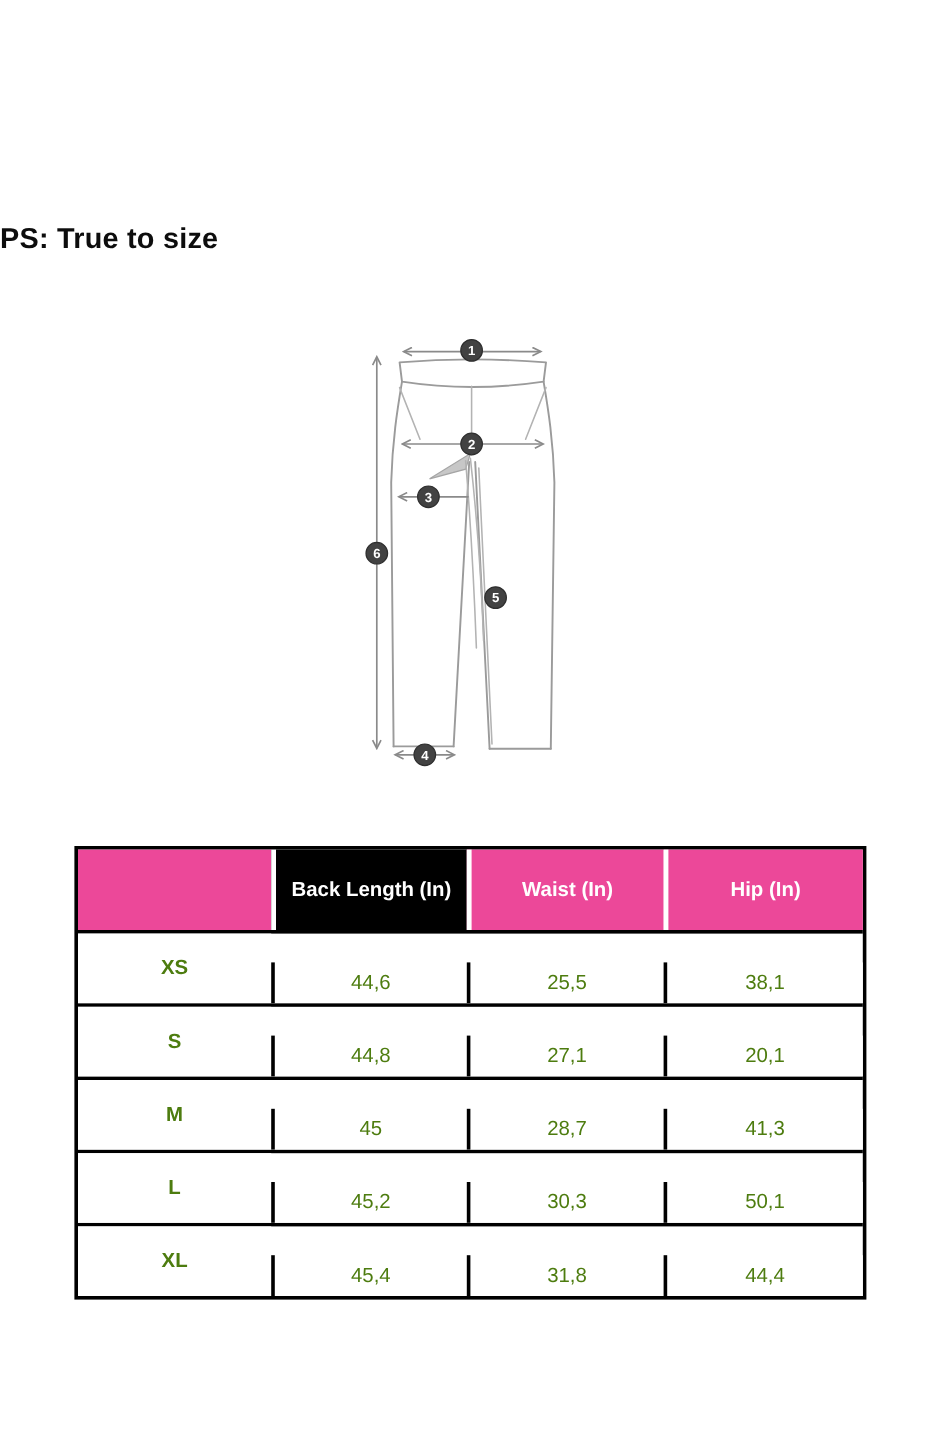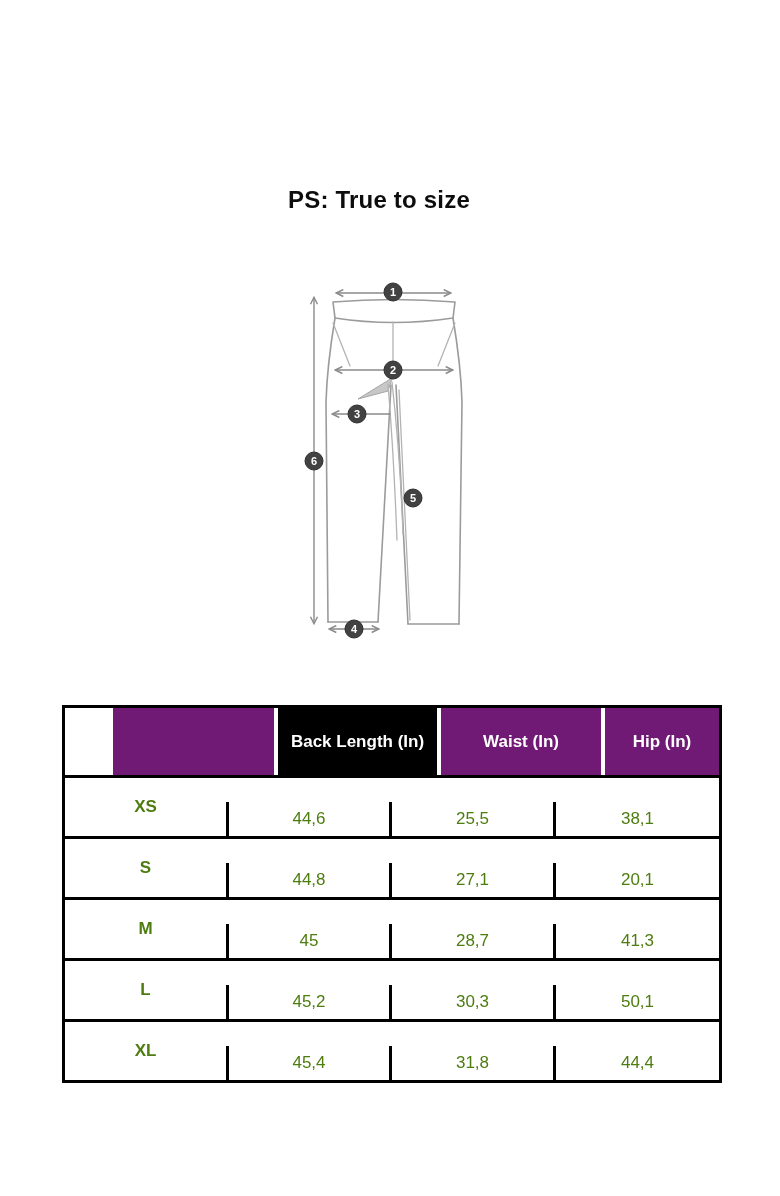--- a/index.html
+++ b/index.html
@@ -13,21 +13,21 @@
     width: 780px;
     height: 1196px;
     background: #ffffff;
     overflow: hidden;
   }
   .title {
     position: absolute;
     top: 186px;
     left: 0;
     width: 758px;
-    text-align: center;
+    text-align: left;
     font-size: 24px;
     font-weight: bold;
     color: #0d0d0d;
     letter-spacing: 0.2px;
   }
   .diagram {
     position: absolute;
     left: 280px;
     top: 272px;
     width: 200px;
@@ -41,37 +41,36 @@
     box-sizing: border-box;
     border: 3px solid #000000;
     background: #ffffff;
   }
   .tr {
     display: grid;
     grid-template-columns: 161px 163px 164px 1fr;
   }
   .tr.head {
     height: 67px;
-    padding-left: 48px;
   }
   .tr.body-row {
     height: 58px;
     border-top: 3px solid #000000;
   }
   .cell {
     display: flex;
     align-items: center;
     justify-content: center;
     box-sizing: border-box;
     font-size: 17px;
     color: #4d7c0f;
     background: #ffffff;
   }
   .tr.head .cell {
-    background: #701a75;
+    background: #ec4899;
     color: #ffffff;
     font-weight: bold;
     font-size: 17px;
   }
   .tr.head .cell + .cell {
     border-left: 4px solid #ffffff;
   }
   .tr.head .cell.hl {
     background: #000000;
   }

